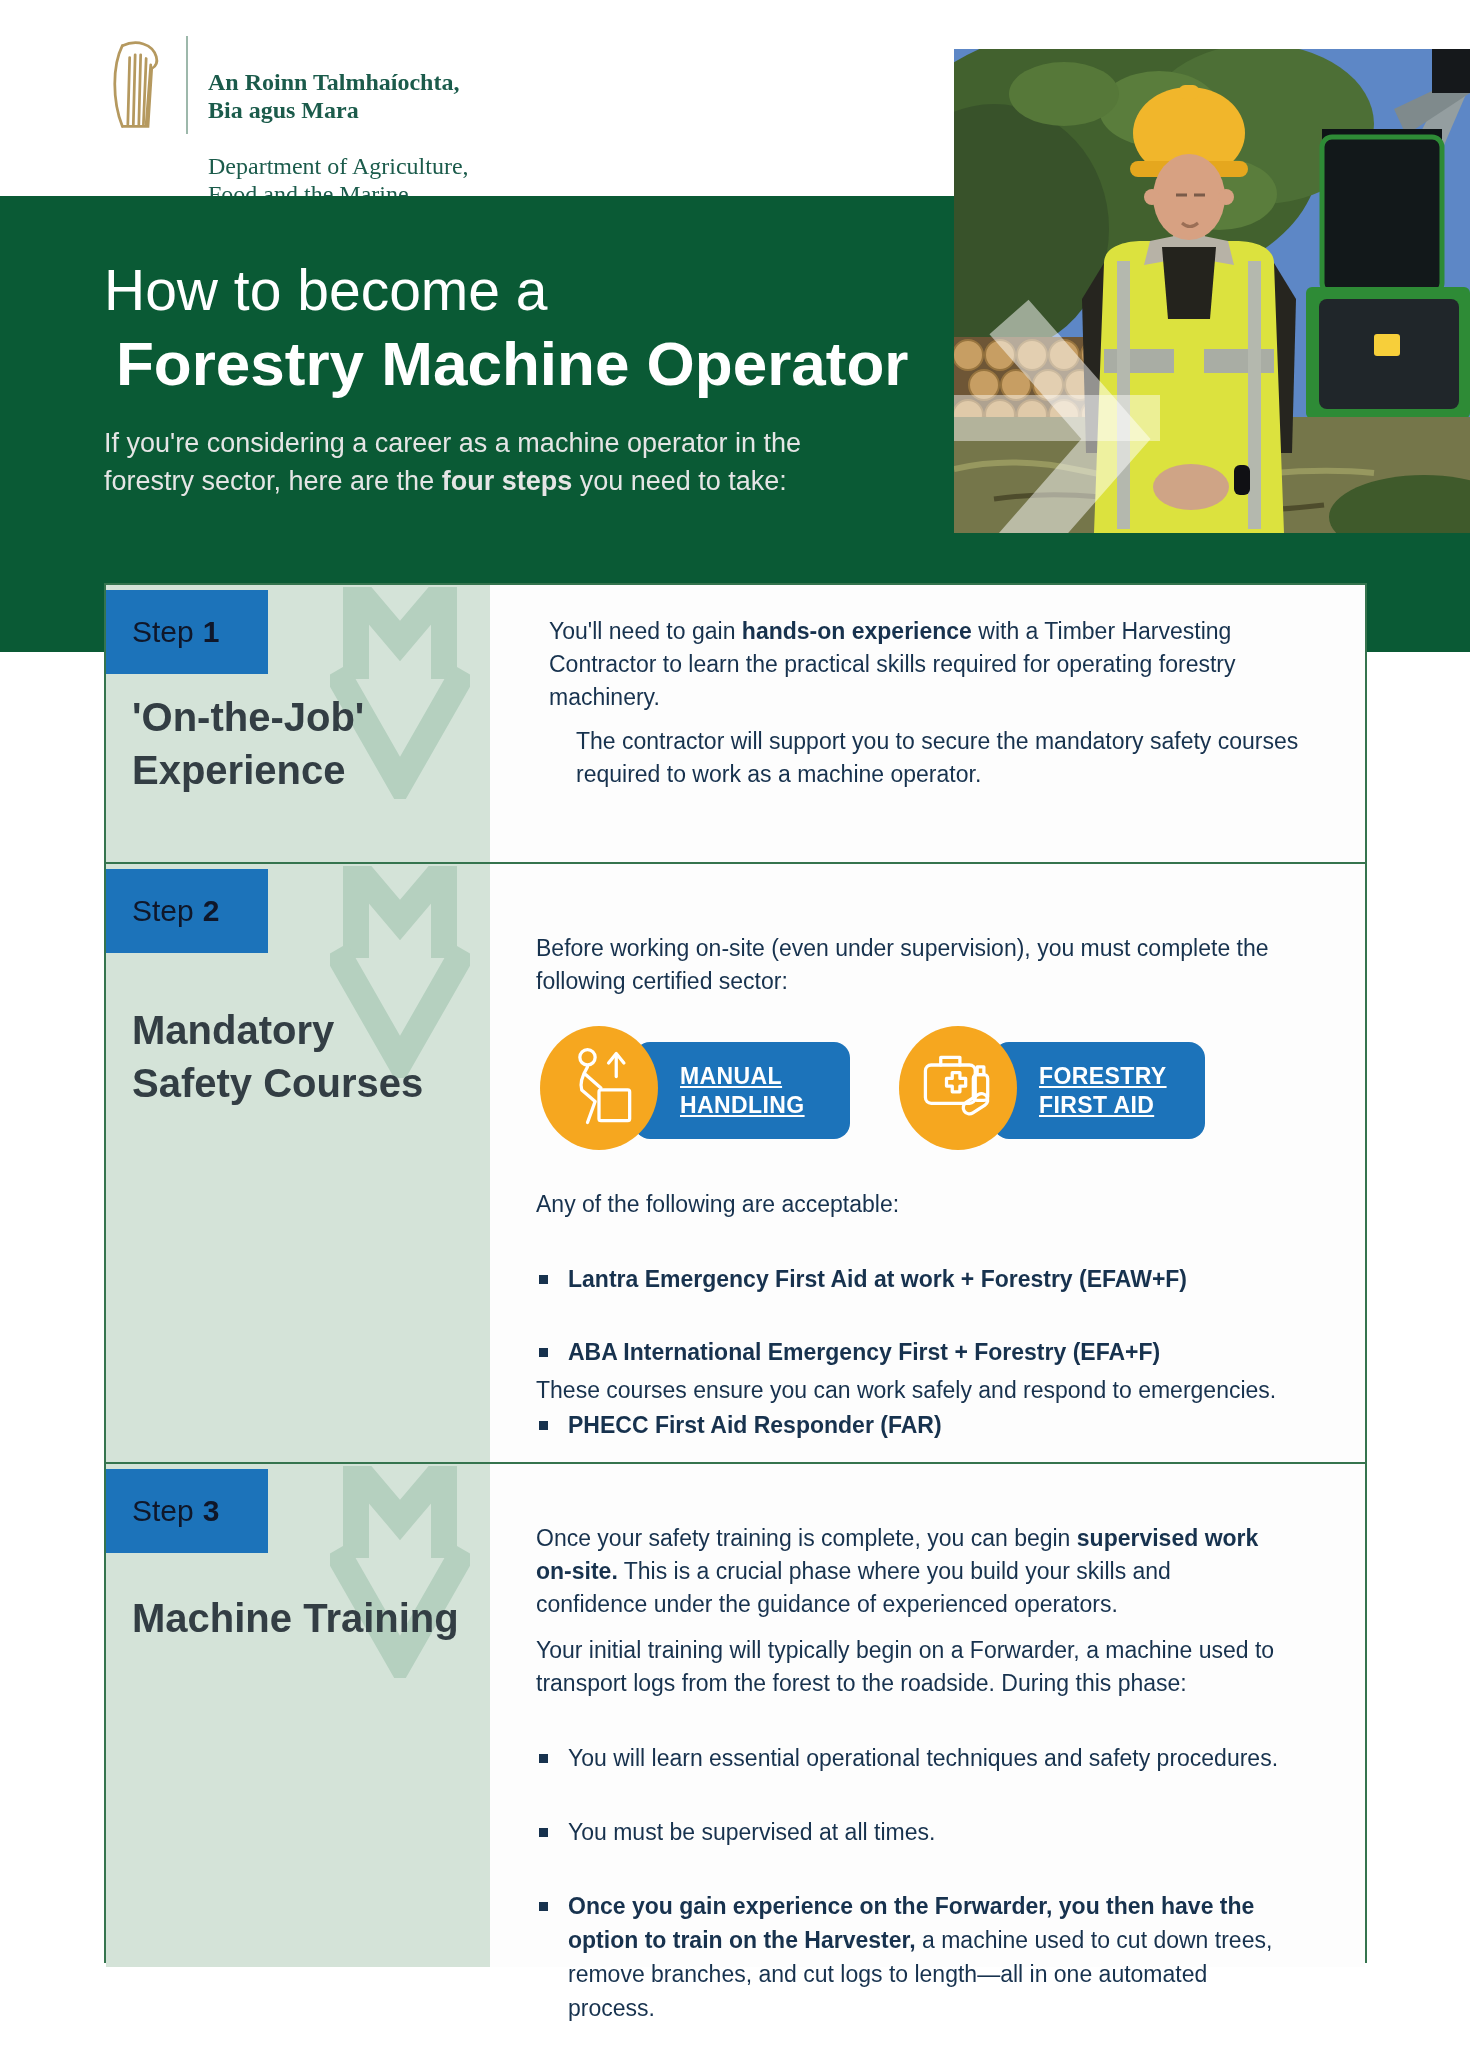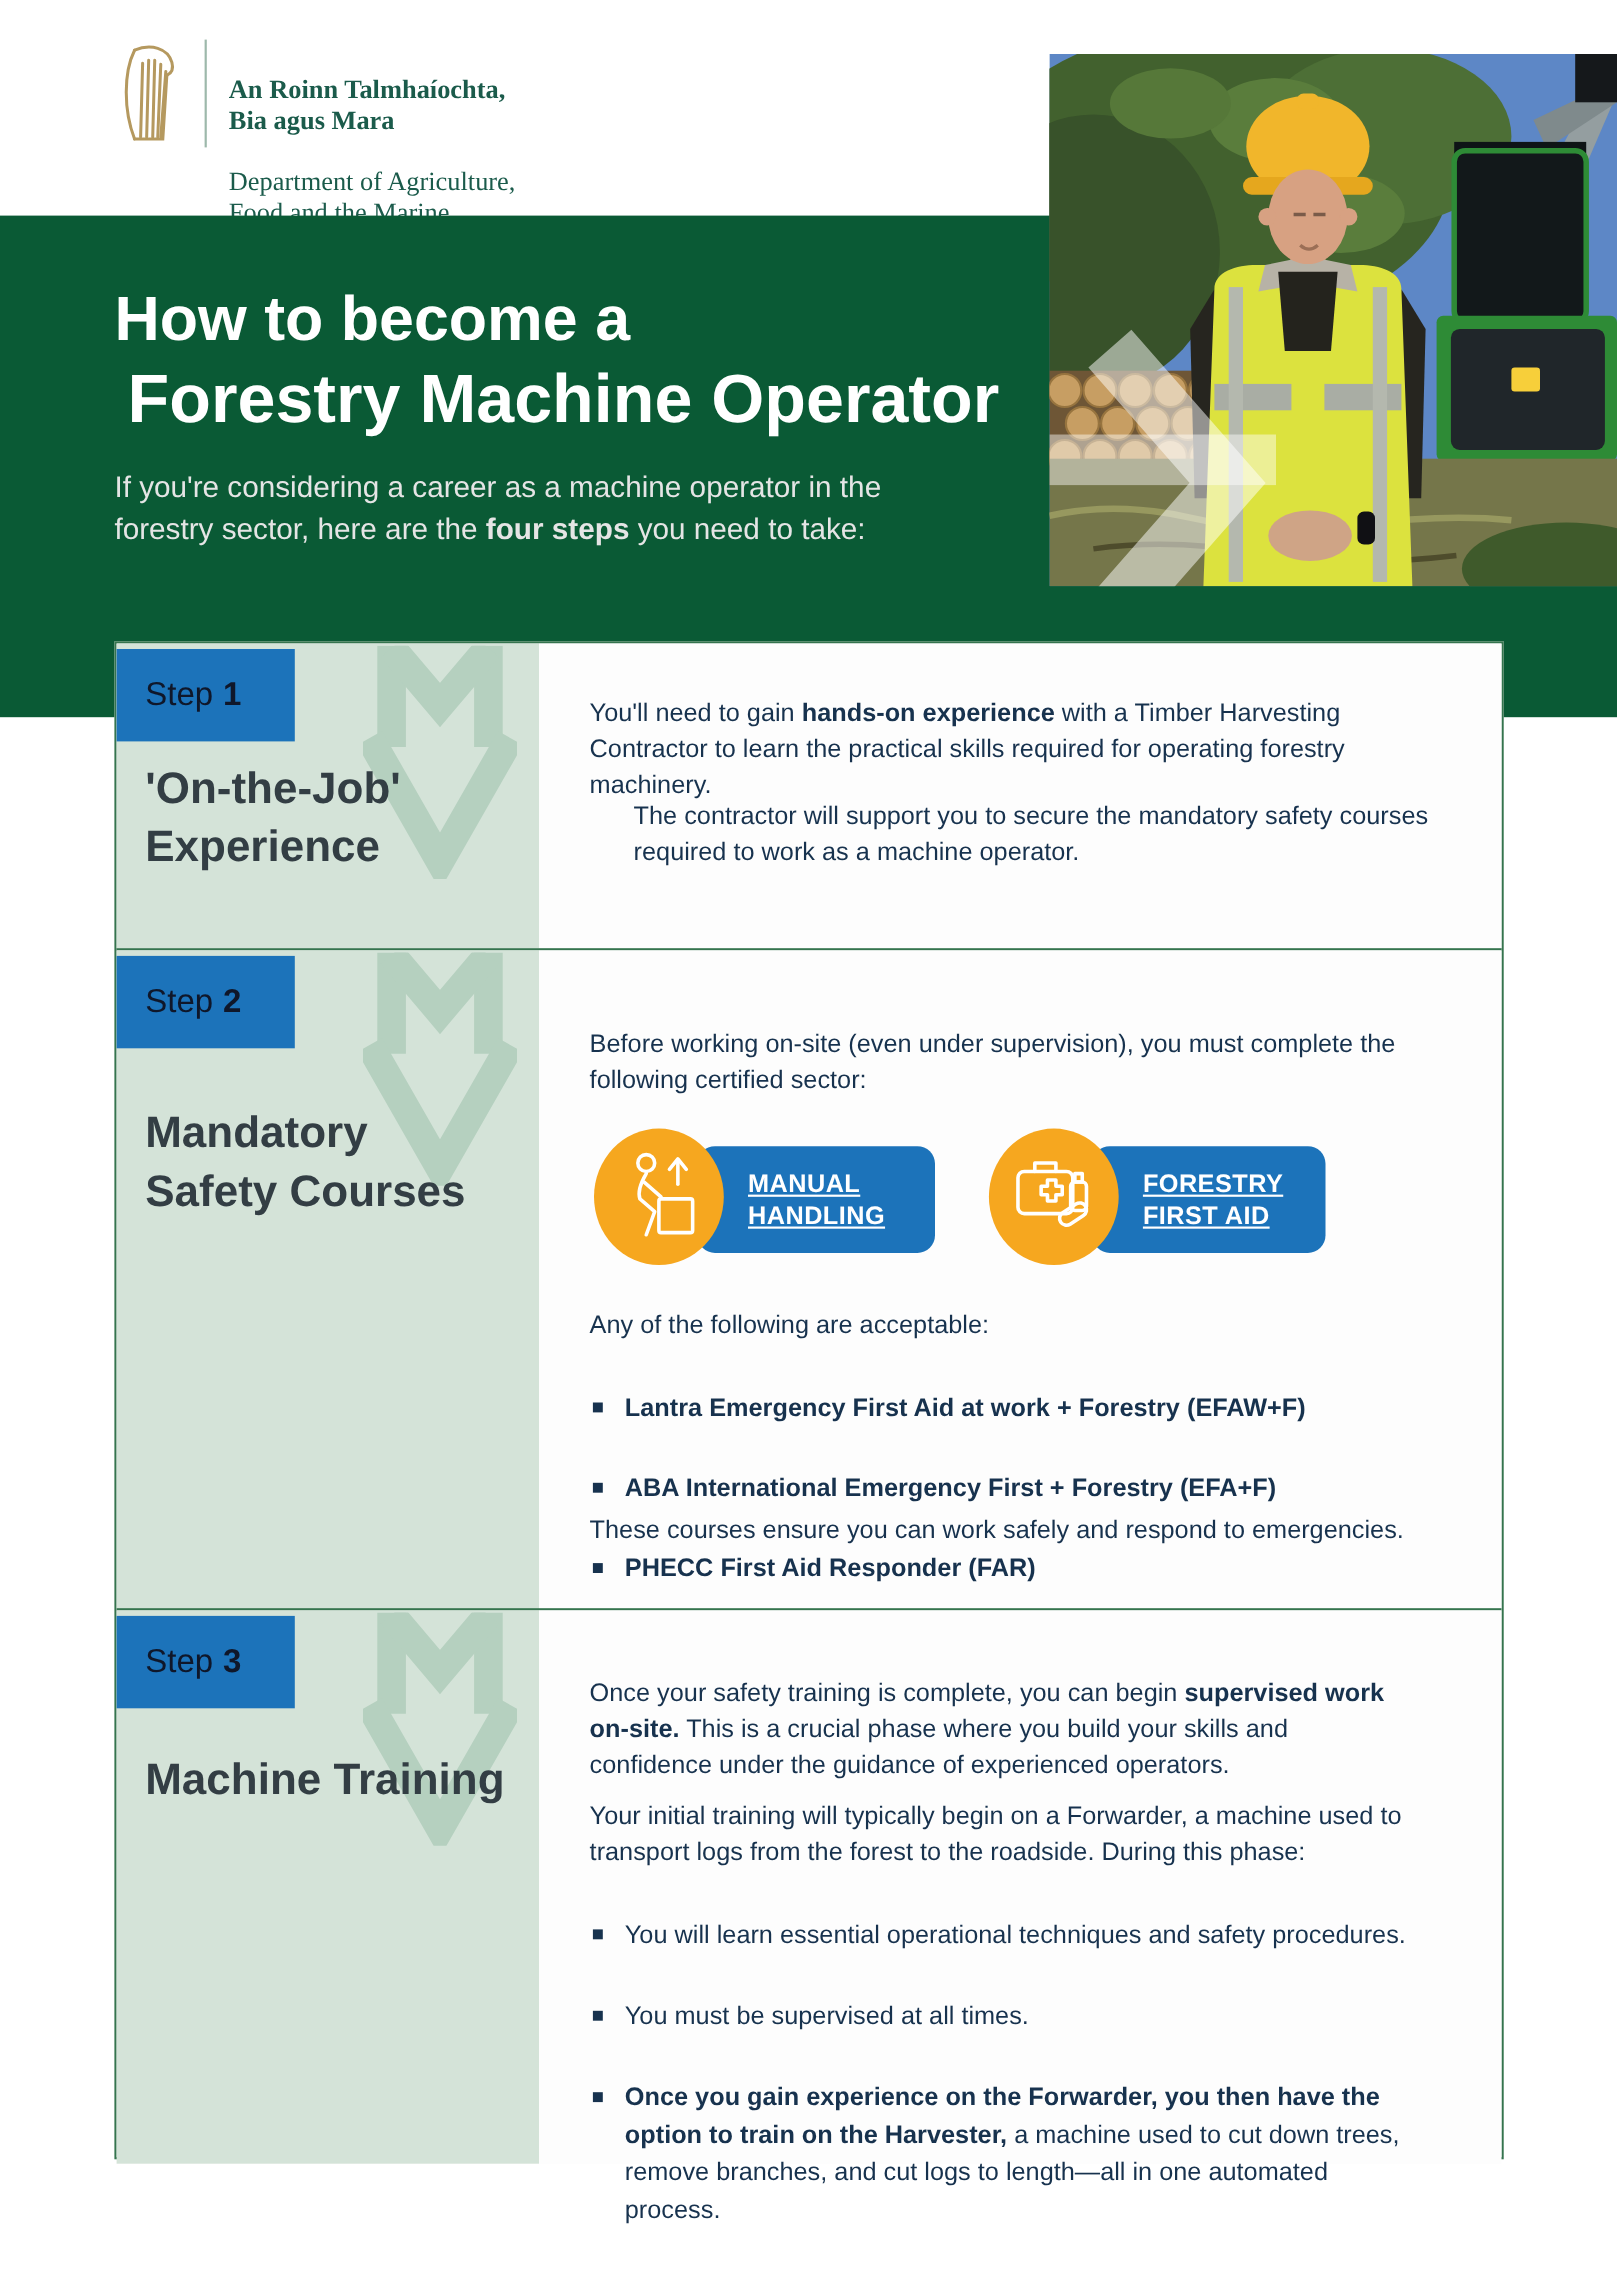--- a/index.html
+++ b/index.html
@@ -9,21 +9,21 @@
   
   .brand{position:absolute;left:104px;top:36px;display:flex;align-items:flex-start;}
   .harp{width:66px;height:100px;}
   .brand-divider{width:2px;height:98px;background:#9db8ab;margin:0 20px 0 16px;}
   .brand-text{font-family:"Liberation Serif","DejaVu Serif",serif;color:#1b5b4b;
               font-size:24px;line-height:28px;padding-top:4px;white-space:pre-line;}
   .brand-text .ga{font-weight:bold;}
 
   
   .hero{position:absolute;left:0;top:196px;width:1470px;height:456px;background:var(--banner-green,#0a5a35);}
-  .t1{position:absolute;left:104px;top:58px;color:#fff;font-size:57px;font-weight:700;line-height:72px;}
+  .t1{position:absolute;left:104px;top:58px;color:#fff;font-size:57px;font-weight:400;line-height:72px;}
   .t2{position:absolute;left:116px;top:128px;color:#fff;font-size:62px;font-weight:700;line-height:80px;}
   .intro{position:absolute;left:104px;top:228px;margin:0;width:860px;color:#e5e5e5;
          font-size:27px;line-height:38px;white-space:pre-line;}
 
   
   .photo{position:absolute;left:954px;top:49px;width:516px;height:484px;}
   .photo svg{display:block;width:516px;height:484px;}
 
   
   .steps{position:absolute;left:104px;top:583px;width:1263px;height:1380px;box-sizing:border-box;
@@ -40,21 +40,21 @@
   .badge b{margin-left:9px;}
   .arrow{position:absolute;left:224px;top:2px;width:140px;height:212px;}
   .heading{position:absolute;left:26px;margin:0;color:var(--heading-slate,#333e44);font-weight:700;
            font-size:40px;line-height:53px;white-space:pre-line;}
   .s1 .heading{top:106px;}
   .s2 .heading{top:140px;}
   .s3 .heading{top:128px;}
 
   .rc{position:absolute;left:46px;width:808px;margin:0;color:var(--body-navy,#17324e);
       font-size:23px;line-height:33px;white-space:pre-line;}
-  .s1 .p1{top:46px;}
+  .s1 .p1{top:30px;margin-left:13px;}
   .s1 .p2{top:140px;margin-left:40px;}
 
   .s2 .intro2{top:68px;}
   .accept-h{top:324px;}
   ul.blist{list-style:none;padding:0;}
   ul.blist li{position:relative;padding-left:32px;}
   ul.blist li::before{content:"";position:absolute;left:3px;width:9px;height:9px;background:var(--body-navy,#17324e);}
   .accept-list{top:362px;}
   .accept-list li{font-weight:700;line-height:40px;}
   .accept-list li::before{top:16px;}

